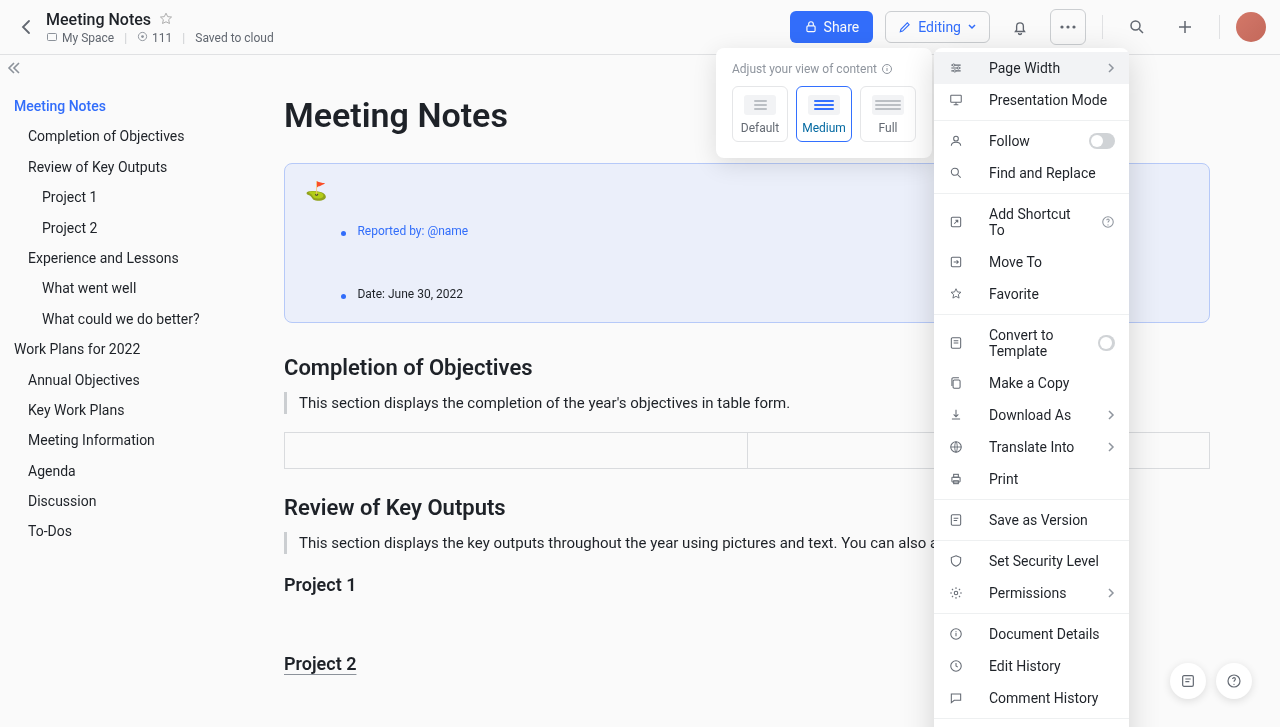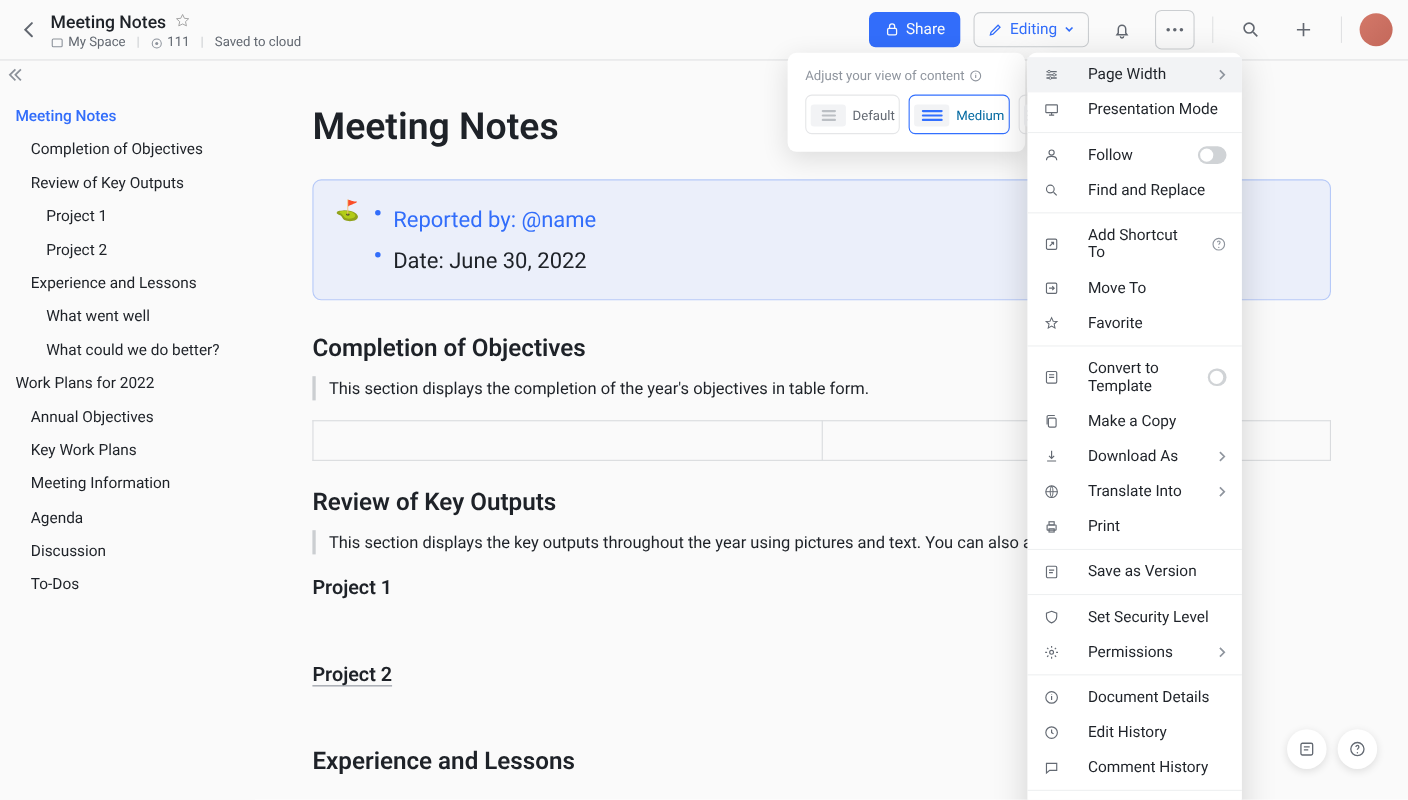--- a/index.html
+++ b/index.html
@@ -7,21 +7,21 @@
 
 
 .header { height:55px; border-bottom:1px solid #e5e6e8; display:flex; align-items:center; padding:0 14px; }
 .back { width:24px; height:24px; display:flex; align-items:center; justify-content:center; cursor:pointer; }
 .title-block { margin-left:8px; }
 .title-row { display:flex; align-items:center; gap:8px; }
 .doc-title { font-size:16px; font-weight:500; color:#1f2329; }
 .star { color:#a6a6a6; cursor:pointer; }
 .sub-row { display:flex; align-items:center; gap:10px; font-size:12px; color:#646a73; margin-top:2px; }
 .sub-row .sep { color:#d0d3d6; }
-.space-icon, .lock-icon { display:inline-flex; align-items:flex-end; gap:4px; }
+.space-icon, .lock-icon { display:inline-flex; align-items:flex-start; gap:4px; }
 
 .header-right { margin-left:auto; display:flex; align-items:center; gap:12px; }
 .btn-share { background:#3370ff; color:#fff; border:none; border-radius:6px; padding:8px 14px; font-size:14px; display:flex; align-items:center; gap:6px; cursor:pointer; }
 .btn-edit { background:#fff; border:1px solid #d0d3d6; border-radius:6px; padding:7px 12px; font-size:14px; color:#3370ff; display:flex; align-items:center; gap:6px; cursor:pointer; }
 .hicon { width:36px; height:36px; display:flex; align-items:center; justify-content:center; border-radius:6px; cursor:pointer; color:#646a73; }
 .hicon.active { border:1px solid #d0d3d6; }
 .hdiv { width:1px; height:24px; background:#e5e6e8; margin:0 4px; }
 .avatar { width:30px; height:30px; border-radius:50%; background:linear-gradient(135deg,#d97b6c,#c76b5c); }
 
 
@@ -33,40 +33,40 @@
 .nav-item.root { color:#3370ff; font-weight:500; }
 .nav-item.l1 { padding-left:14px; }
 .nav-item.l2 { padding-left:28px; }
 
 .content { flex:1; padding:40px 0 40px 0; overflow:hidden; }
 .doc { width:926px; margin-left:24px; }
 .h1 { font-size:34px; font-weight:600; margin-bottom:28px; }
 .callout { border:1px solid #bacefd; background:#f0f4ff; border-radius:8px; padding:16px 20px; display:flex; gap:14px; margin-bottom:32px; }
 .flag { font-size:18px; }
 .callout ul { list-style:none; }
-.callout li { position:relative; padding-left:16px; line-height:1.9; font-size:20px; }
+.callout li { position:relative; padding-left:16px; line-height:1.9; font-size:12px;margin-top:40px; }
 .callout li::before { content:""; position:absolute; left:0; top:11px; width:5px; height:5px; border-radius:50%; background:#3370ff; }
 .link { color:#3370ff; }
 .h2 { font-size:22px; font-weight:600; margin:14px 0 12px; }
 .h3 { font-size:18px; font-weight:600; margin:20px 0 8px; }
 .h3.u { text-decoration:underline; text-decoration-color:#8f959e; text-underline-offset:4px; }
 .quote { border-left:3px solid #d0d3d6; padding:2px 0 2px 12px; color:#1f2329; font-size:15px; margin-bottom:18px; }
 table { width:100%; border-collapse:collapse; margin-bottom:26px; }
 th,td { border:1px solid #dee0e3; padding:10px 12px; text-align:left; font-size:14px; font-weight:500; }
 th { background:#fff; }
 td { height:36px; }
 
 
 .scrim { position:absolute; inset:0; background:rgba(0,0,0,0.02); pointer-events:none; }
 
 
 .pop { position:absolute; top:48px; left:716px; width:216px; background:#fff; border-radius:8px; box-shadow:0 6px 24px rgba(0,0,0,.12); padding:14px 16px 16px; z-index:20; }
 .pop-title { font-size:12px; color:#8f959e; display:flex; align-items:center; gap:4px; margin-bottom:10px; }
 .width-opts { display:flex; gap:8px; }
-.wopt { flex:1; border:1px solid #e5e6e8; border-radius:6px; padding:8px 4px 6px; display:flex; flex-direction:row; align-items:center; gap:6px; cursor:pointer; font-size:12px; color:#646a73; }
+.wopt { flex:1; border:1px solid #e5e6e8; border-radius:6px; padding:8px 4px 6px; display:flex; flex-direction:column; align-items:center; gap:6px; cursor:pointer; font-size:12px; color:#646a73; }
 .wopt.sel { border-color:#3370ff; color:#0369a1; }
 .wprev { width:32px; height:20px; background:#f2f3f5; border-radius:3px; display:flex; flex-direction:column; justify-content:center; align-items:center; gap:2px; padding:3px; }
 .wprev span { height:2px; background:#bbbfc4; border-radius:1px; }
 .wopt.sel .wprev span { background:#3370ff; }
 .wprev.default span { width:50%; }
 .wprev.medium span { width:75%; }
 .wprev.full span { width:100%; }
 
 
 .menu { position:absolute; top:48px; left:934px; width:195px; background:#fff; border-radius:8px; box-shadow:0 8px 32px rgba(0,0,0,.16); padding:4px 0; z-index:30; font-size:14px; }

